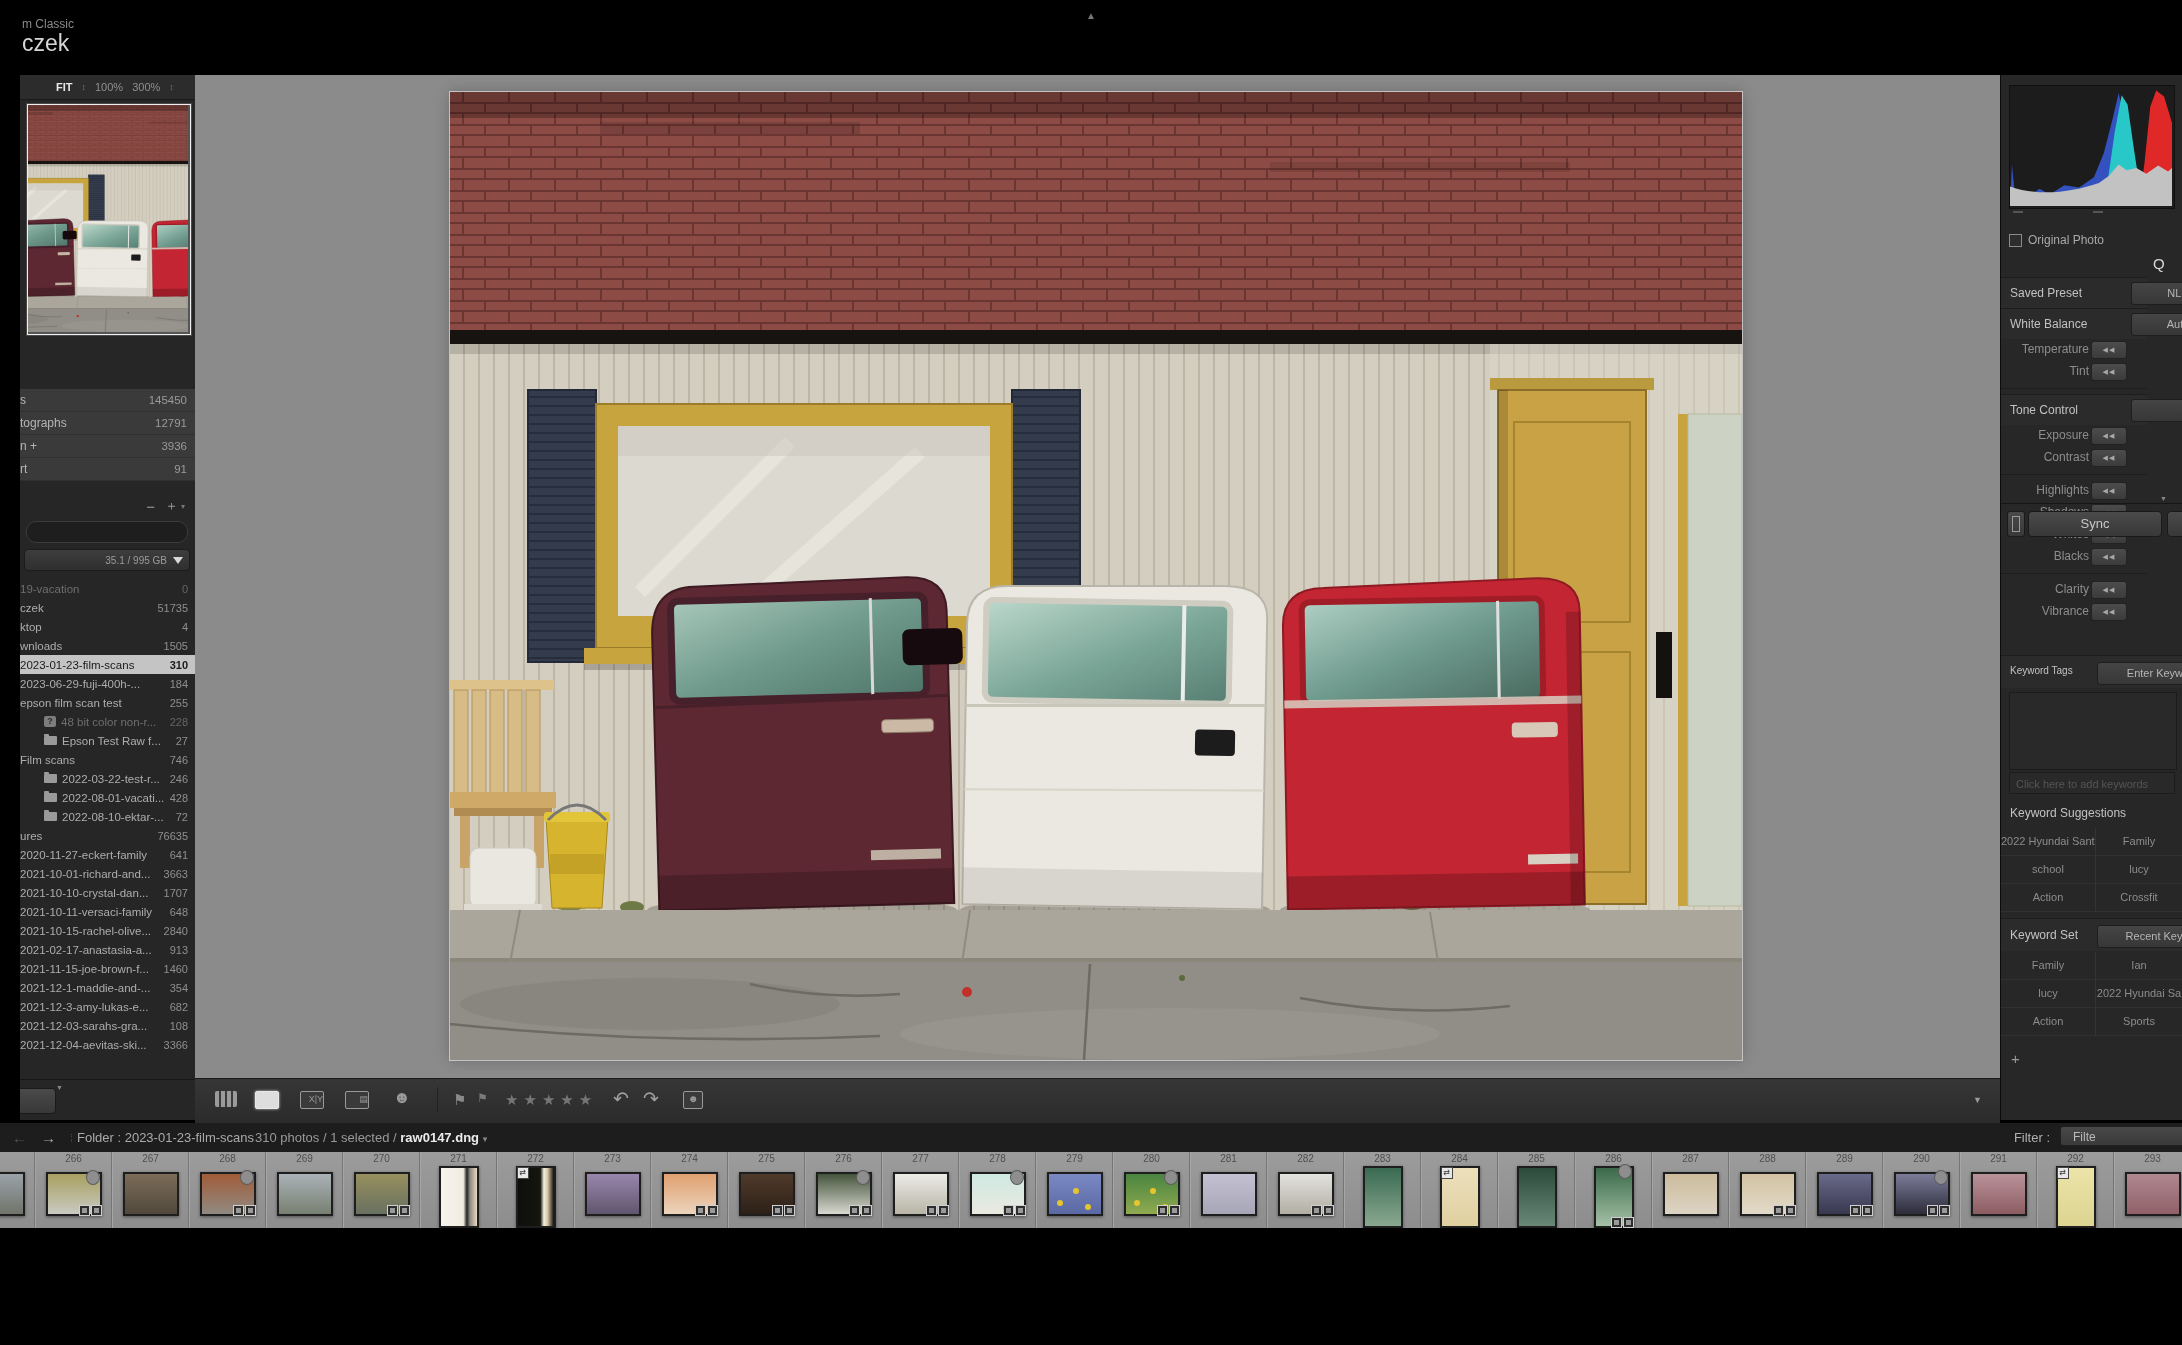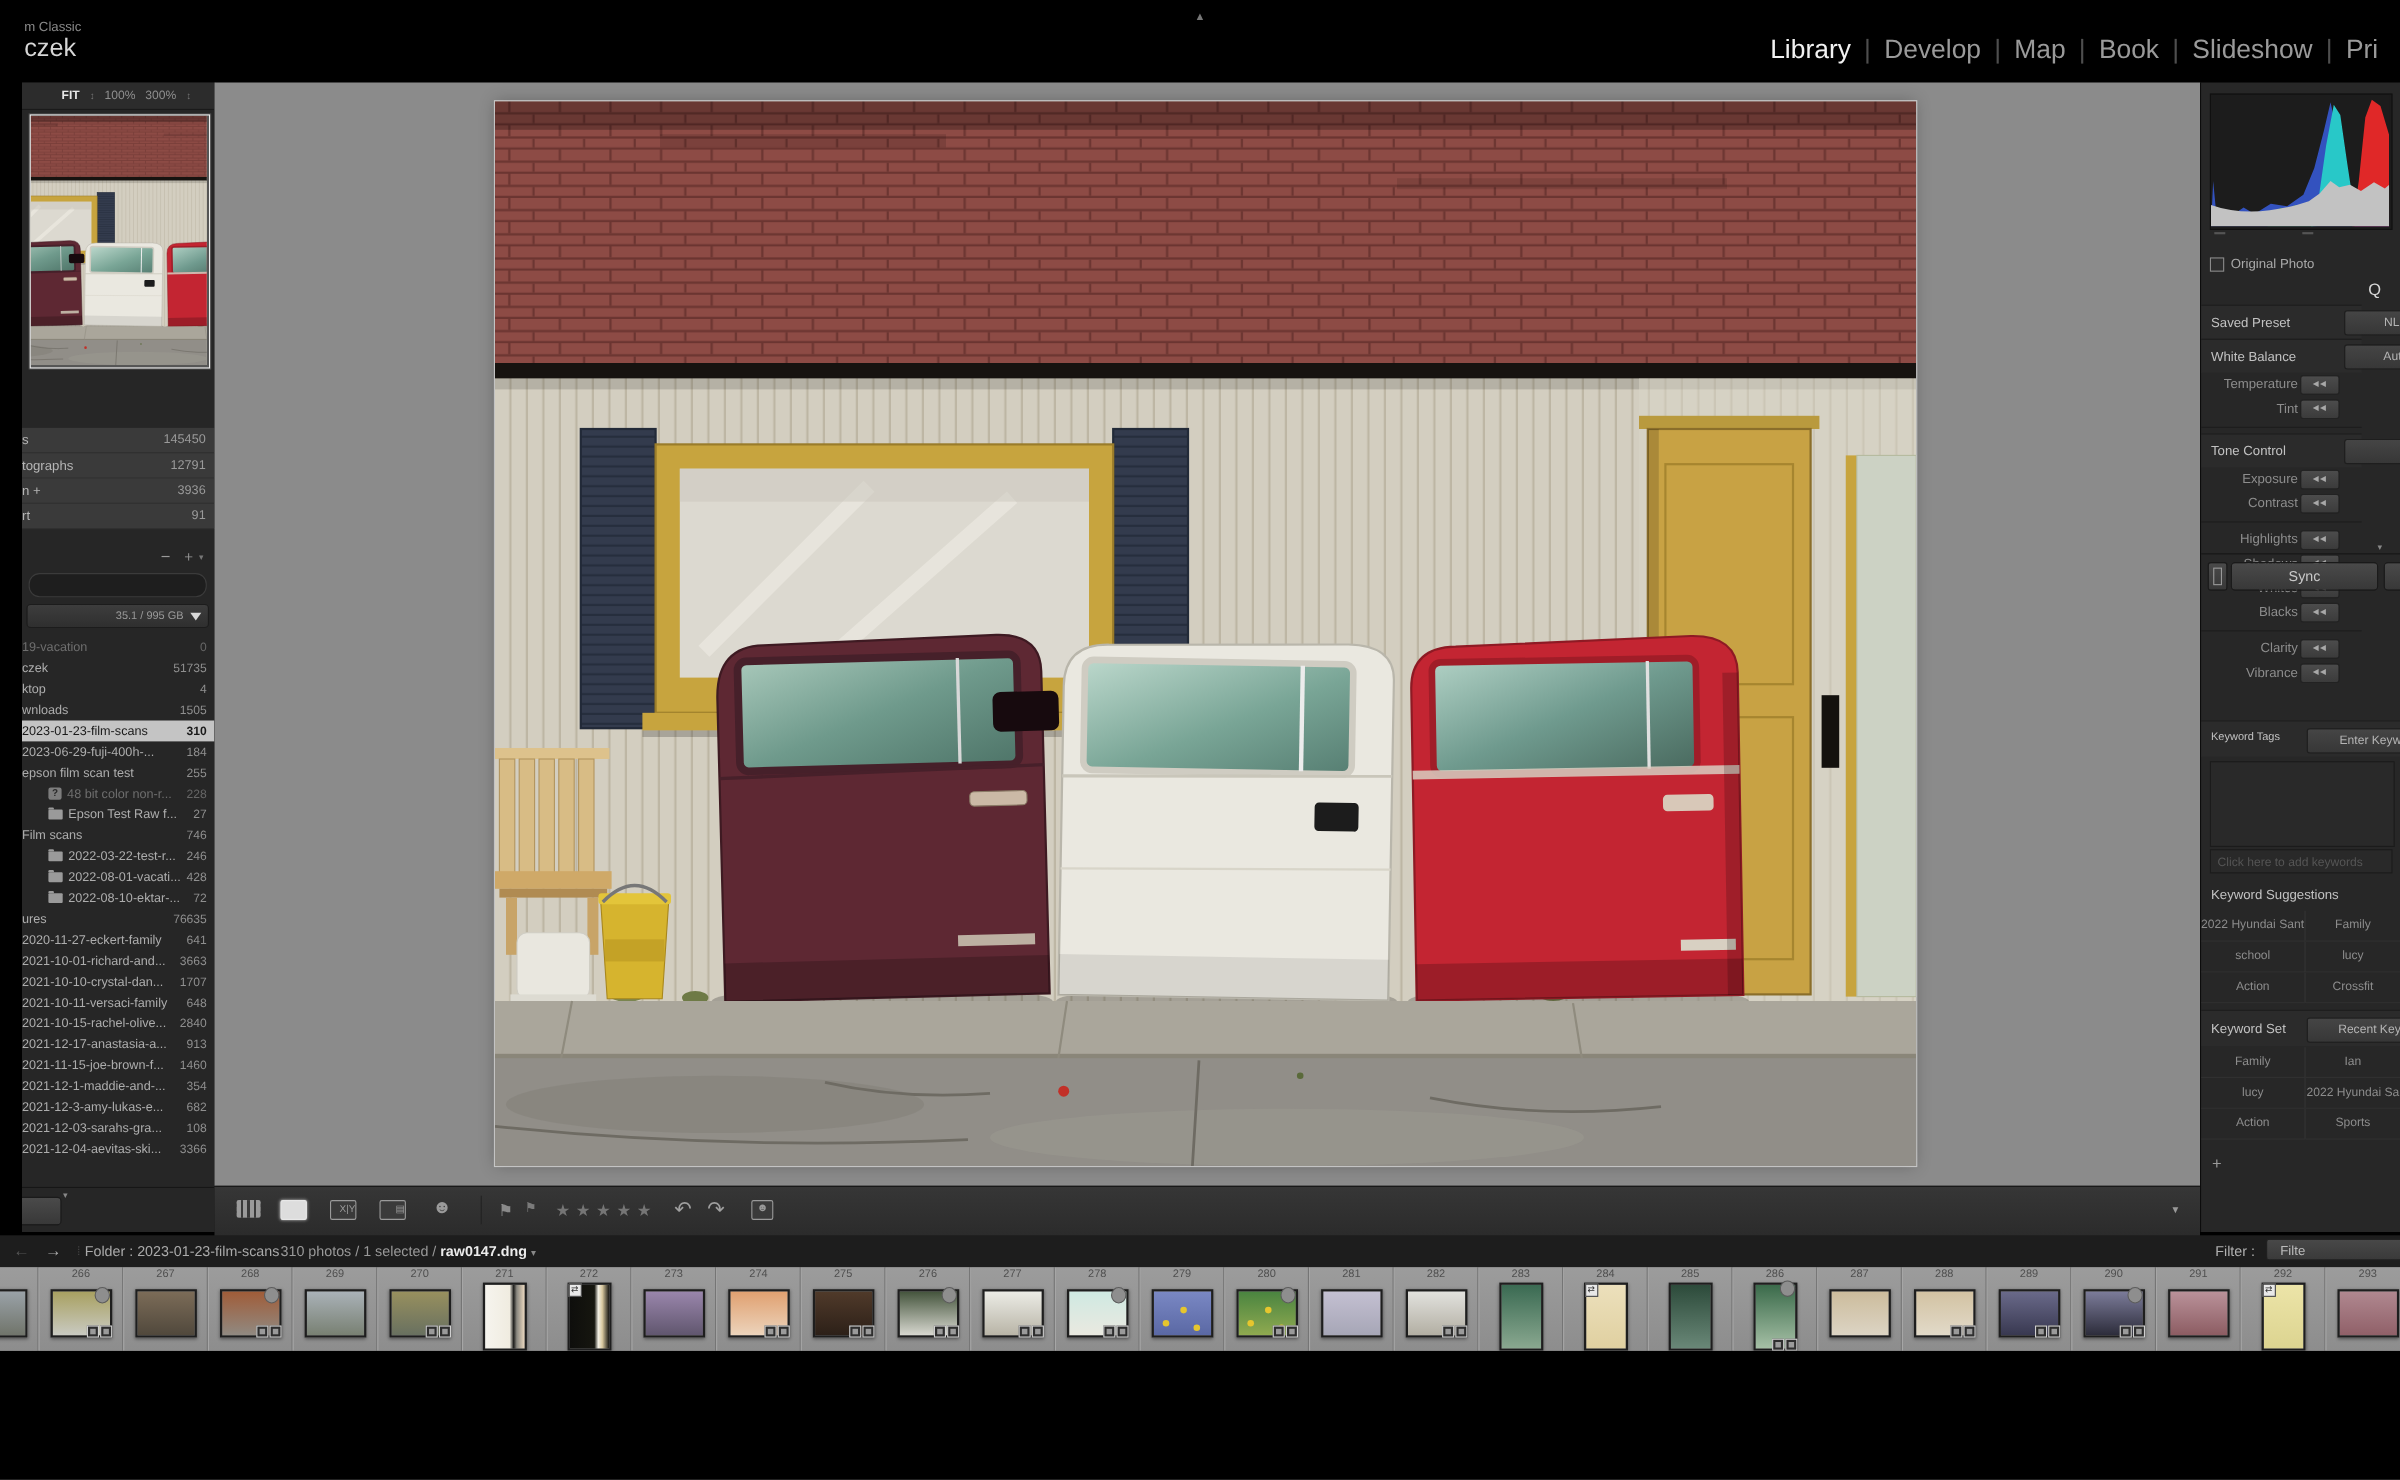--- a/index.html
+++ b/index.html
@@ -280,21 +280,20 @@
     </symbol>
   </defs>
 </svg>
 
 <div id="top-bar">
   <div id="identity">
     <div class="l1">m Classic</div>
     <div class="l2">czek</div>
   </div>
   <div id="top-caret">▲</div>
-  <div id="module-picker"><span class="mod active">Library</span><span class="sep">|</span><span class="mod">Develop</span><span class="sep">|</span><span class="mod">Map</span><span class="sep">|</span><span class="mod">Book</span><span class="sep">|</span><span class="mod">Slideshow</span><span class="sep">|</span><span class="mod">Pri</span></div>
 </div>
 
 <div id="left-panel">
   <div id="nav-header">
     <span class="fit">FIT</span>
       <span class="ud">↕</span>
     <span>100%</span>
     <span>300%</span>
       <span class="ud">↕</span>
   </div>
@@ -407,21 +406,21 @@
       </div>
       <div class="frow">
         <span class="lbl">2021-10-11-versaci-family</span>
         <span class="cnt">648</span>
       </div>
       <div class="frow">
         <span class="lbl">2021-10-15-rachel-olive...</span>
         <span class="cnt">2840</span>
       </div>
       <div class="frow">
-        <span class="lbl">2021-12-17-anastasia-a...</span>
+        <span class="lbl">2021-02-17-anastasia-a...</span>
         <span class="cnt">913</span>
       </div>
       <div class="frow">
         <span class="lbl">2021-11-15-joe-brown-f...</span>
         <span class="cnt">1460</span>
       </div>
       <div class="frow">
         <span class="lbl">2021-12-1-maddie-and-...</span>
         <span class="cnt">354</span>
       </div>

